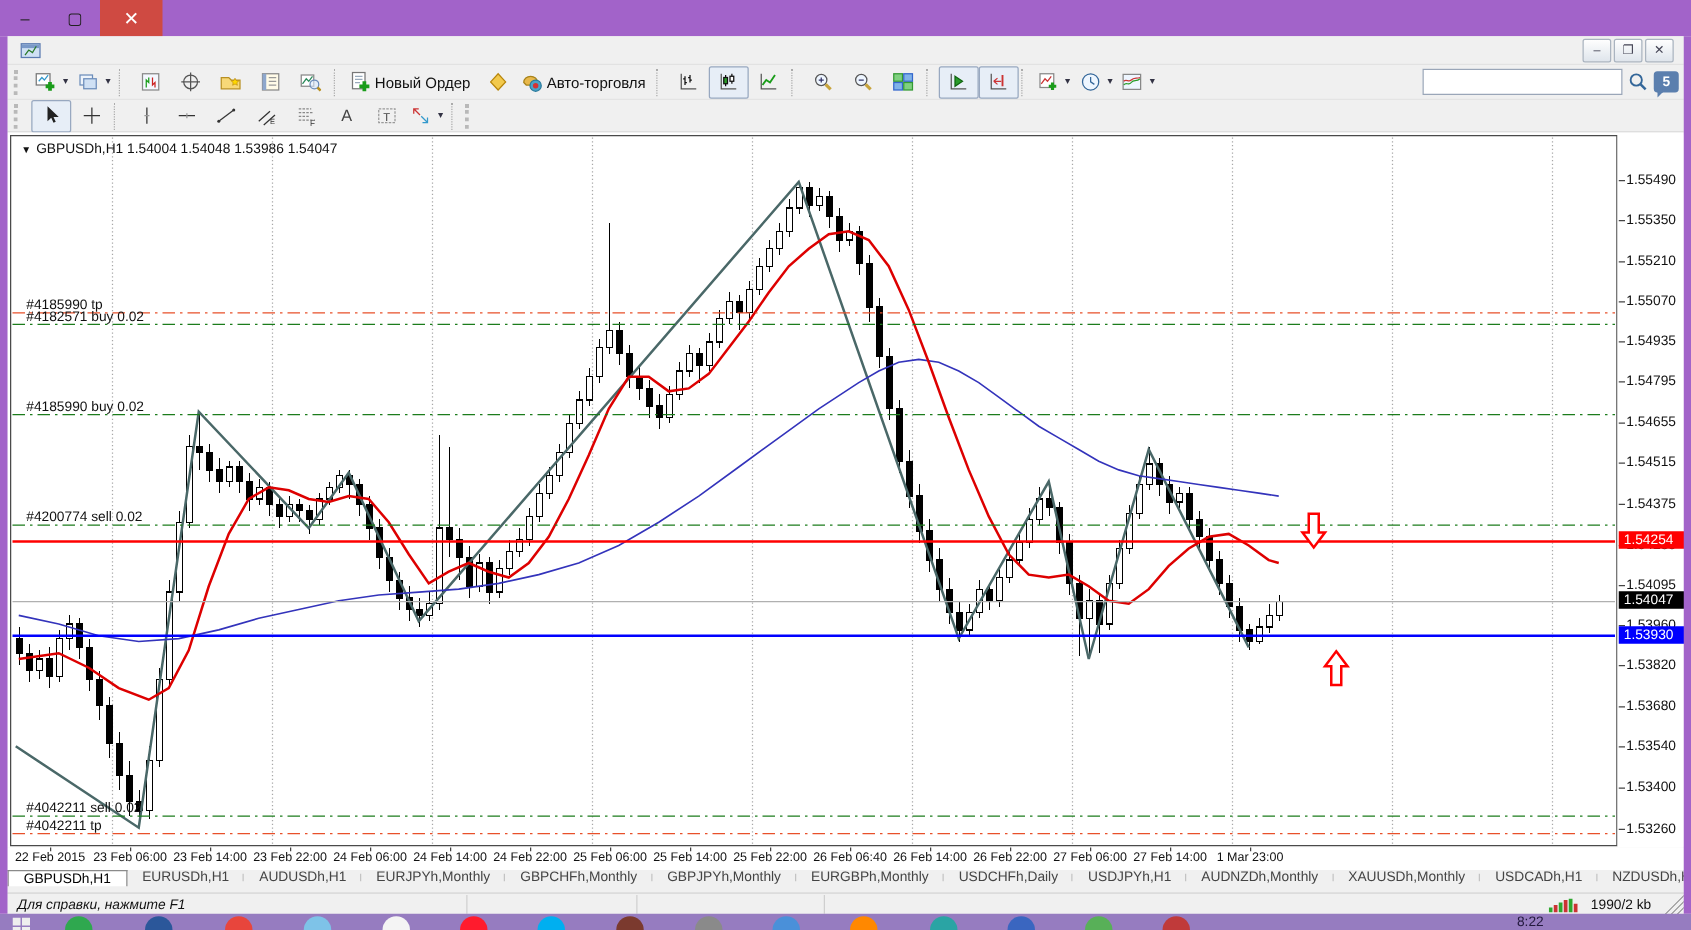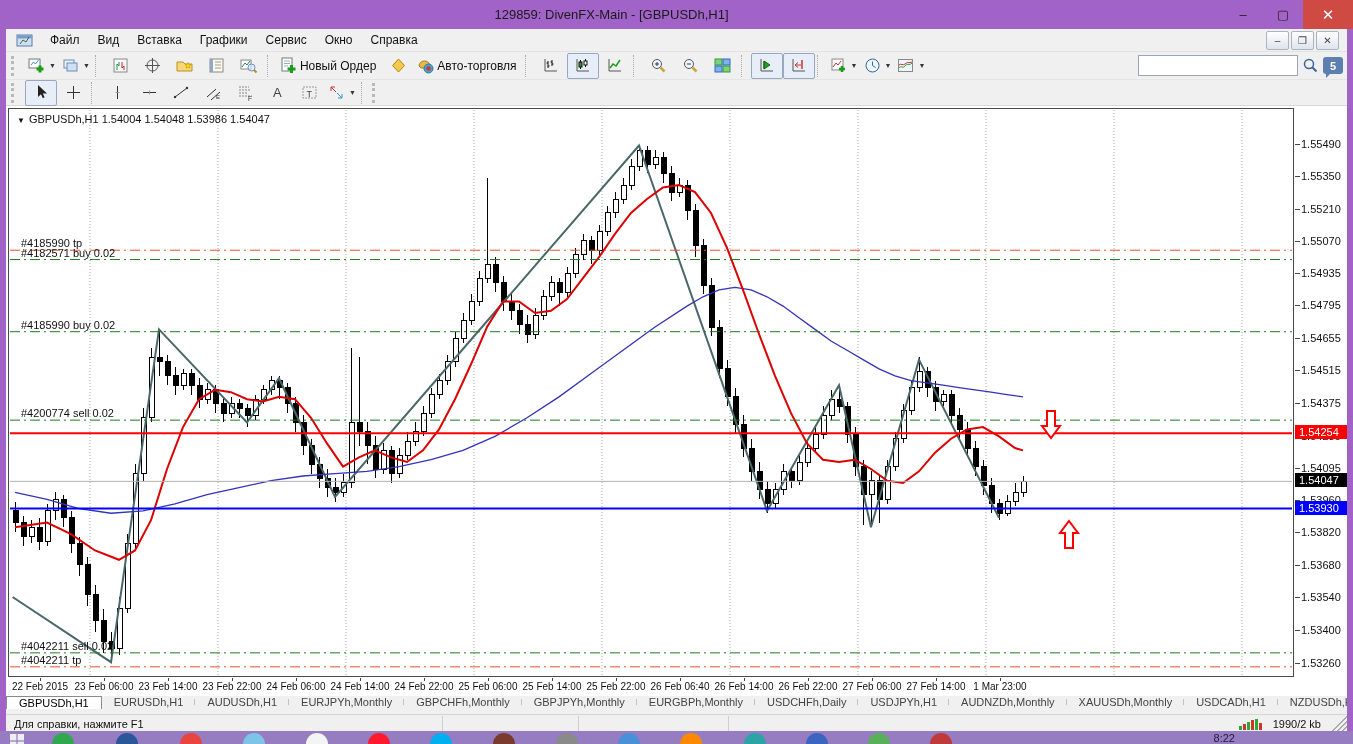--- a/index.html
+++ b/index.html
@@ -67,45 +67,35 @@
   .startlogo{position:absolute;left:10px;top:3px;width:14px;height:14px;}
   svg{display:block;}
   .chart-svg text{font-family:"Liberation Sans",sans-serif;}
 </style>
 </head>
 <body>
 
 <div class="window">
 
   <div class="row titlebar">
-    <div class="title-text">129859: DivenFX-Main - [GBPUSDh,H1]</div>
     <div class="winbtn">–</div>
     <div class="winbtn">▢</div>
     <div class="winbtn close">✕</div>
   </div>
 
   <div class="edge l"></div>
   <div class="edge r"></div>
 
   <div class="row menubar">
     <span id="app-icon" style="margin-right:8px;display:flex;">
         <svg width="17" height="17" viewBox="0 0 17 17">
           <rect x="1" y="3" width="15" height="11" fill="#cfe0f4" stroke="#5a7ab0"></rect>
           <rect x="1.5" y="3.5" width="14" height="3" fill="#7a99c8"></rect>
           <path d="M4 12l3-4 3 2 3-5" stroke="#2a7a2a" fill="none"></path>
         </svg>
-      </span>
-    <span id="menu-items" style="display:flex;">
-        <span class="menu-item">Файл</span>
-        <span class="menu-item">Вид</span>
-        <span class="menu-item">Вставка</span>
-        <span class="menu-item">Графики</span>
-        <span class="menu-item">Сервис</span>
-        <span class="menu-item">Окно</span>
-        <span class="menu-item">Справка</span>
       </span>
     <span class="mdi-ctrl">
       <span class="mdi-btn">–</span>
       <span class="mdi-btn">❐</span>
       <span class="mdi-btn">✕</span>
     </span>
   </div>
 
   <div class="row toolbar tb1">
     <span class="tgrip"></span>
@@ -767,21 +757,21 @@
       <span class="tab">EURGBPh,Monthly<span class="sep"></span></span>
       <span class="tab">USDCHFh,Daily<span class="sep"></span></span>
       <span class="tab">USDJPYh,H1<span class="sep"></span></span>
       <span class="tab">AUDNZDh,Monthly<span class="sep"></span></span>
       <span class="tab">XAUUSDh,Monthly<span class="sep"></span></span>
       <span class="tab">USDCADh,H1<span class="sep"></span></span>
       <span class="tab">NZDUSDh,H1</span>
     </div>
 
   <div class="row statusbar">
-    <span class="scell" style="width:437px;">Для справки, нажмите F1</span>
+    <span class="scell" style="width:368px;font-style:italic;">Для справки, нажмите F1</span>
     <span class="scell" style="width:136px;"></span>
     <span class="scell" style="width:150px;"></span>
     <span class="scell" style="flex:1;justify-content:flex-end;border-right:none;gap:8px;">
       <span id="signal-bars" style="display:flex;align-items:flex-end;">
           <svg width="26" height="12">
             <rect x="0" y="8" width="3" height="4" fill="#2fa82f"></rect>
             <rect x="4" y="6" width="3" height="6" fill="#c33"></rect>
             <rect x="8" y="4" width="3" height="8" fill="#2fa82f"></rect>
             <rect x="12" y="2" width="3" height="10" fill="#c33"></rect>
             <rect x="16" y="1" width="3" height="11" fill="#2fa82f"></rect>

